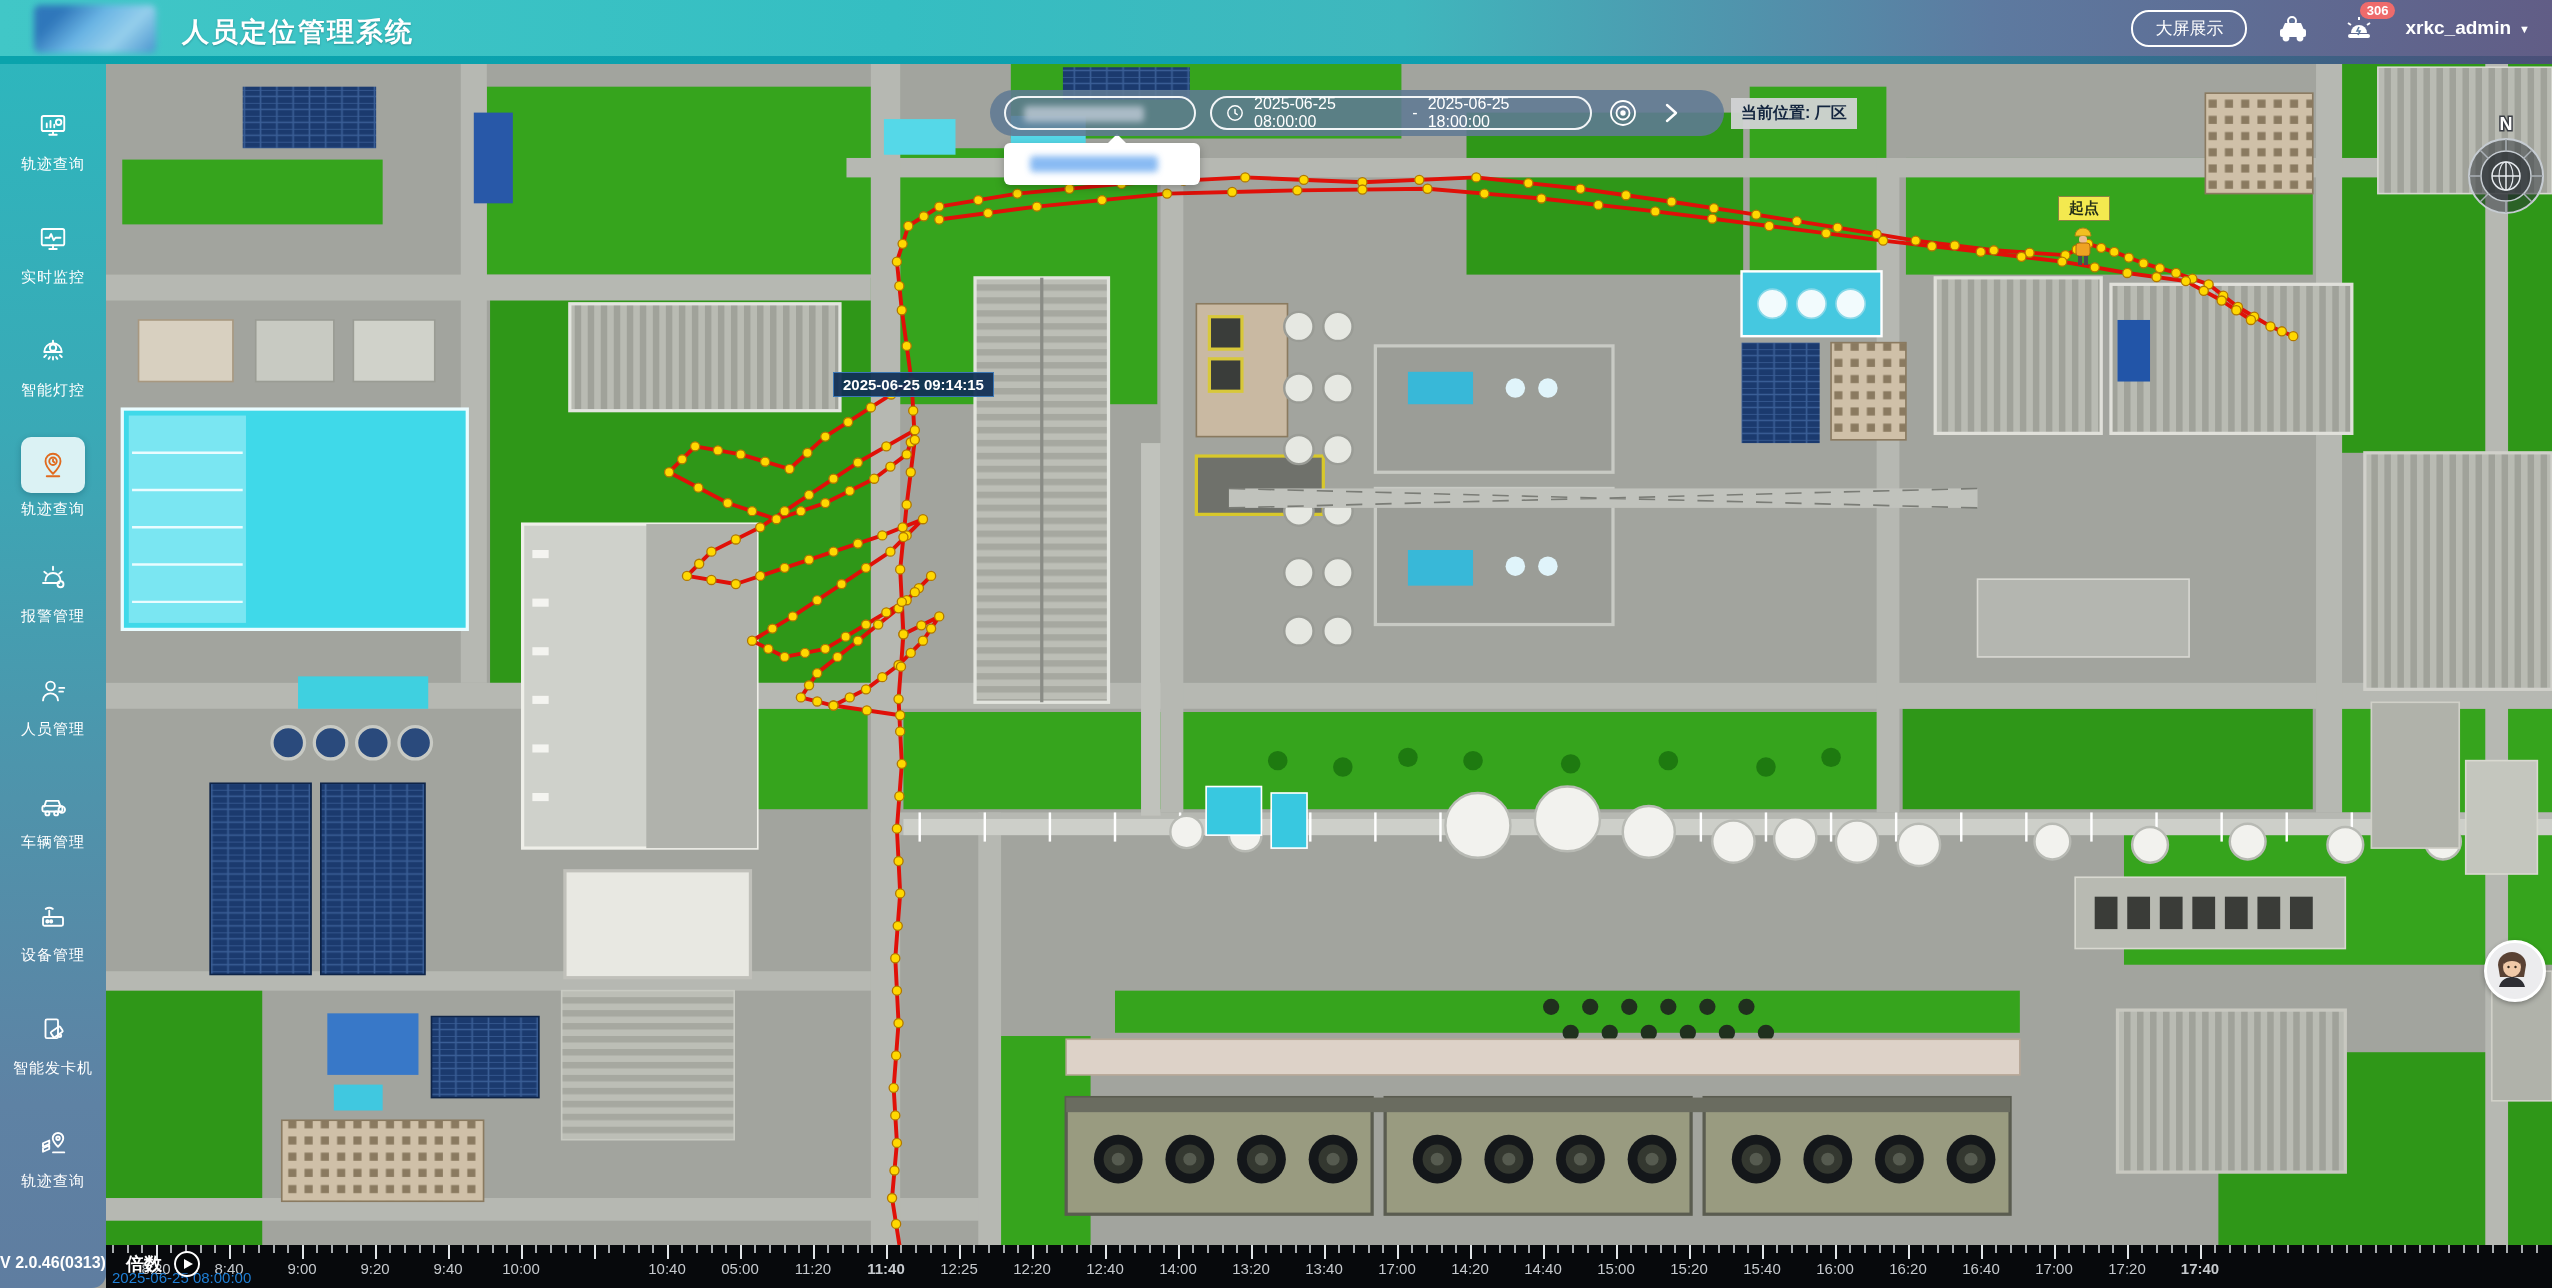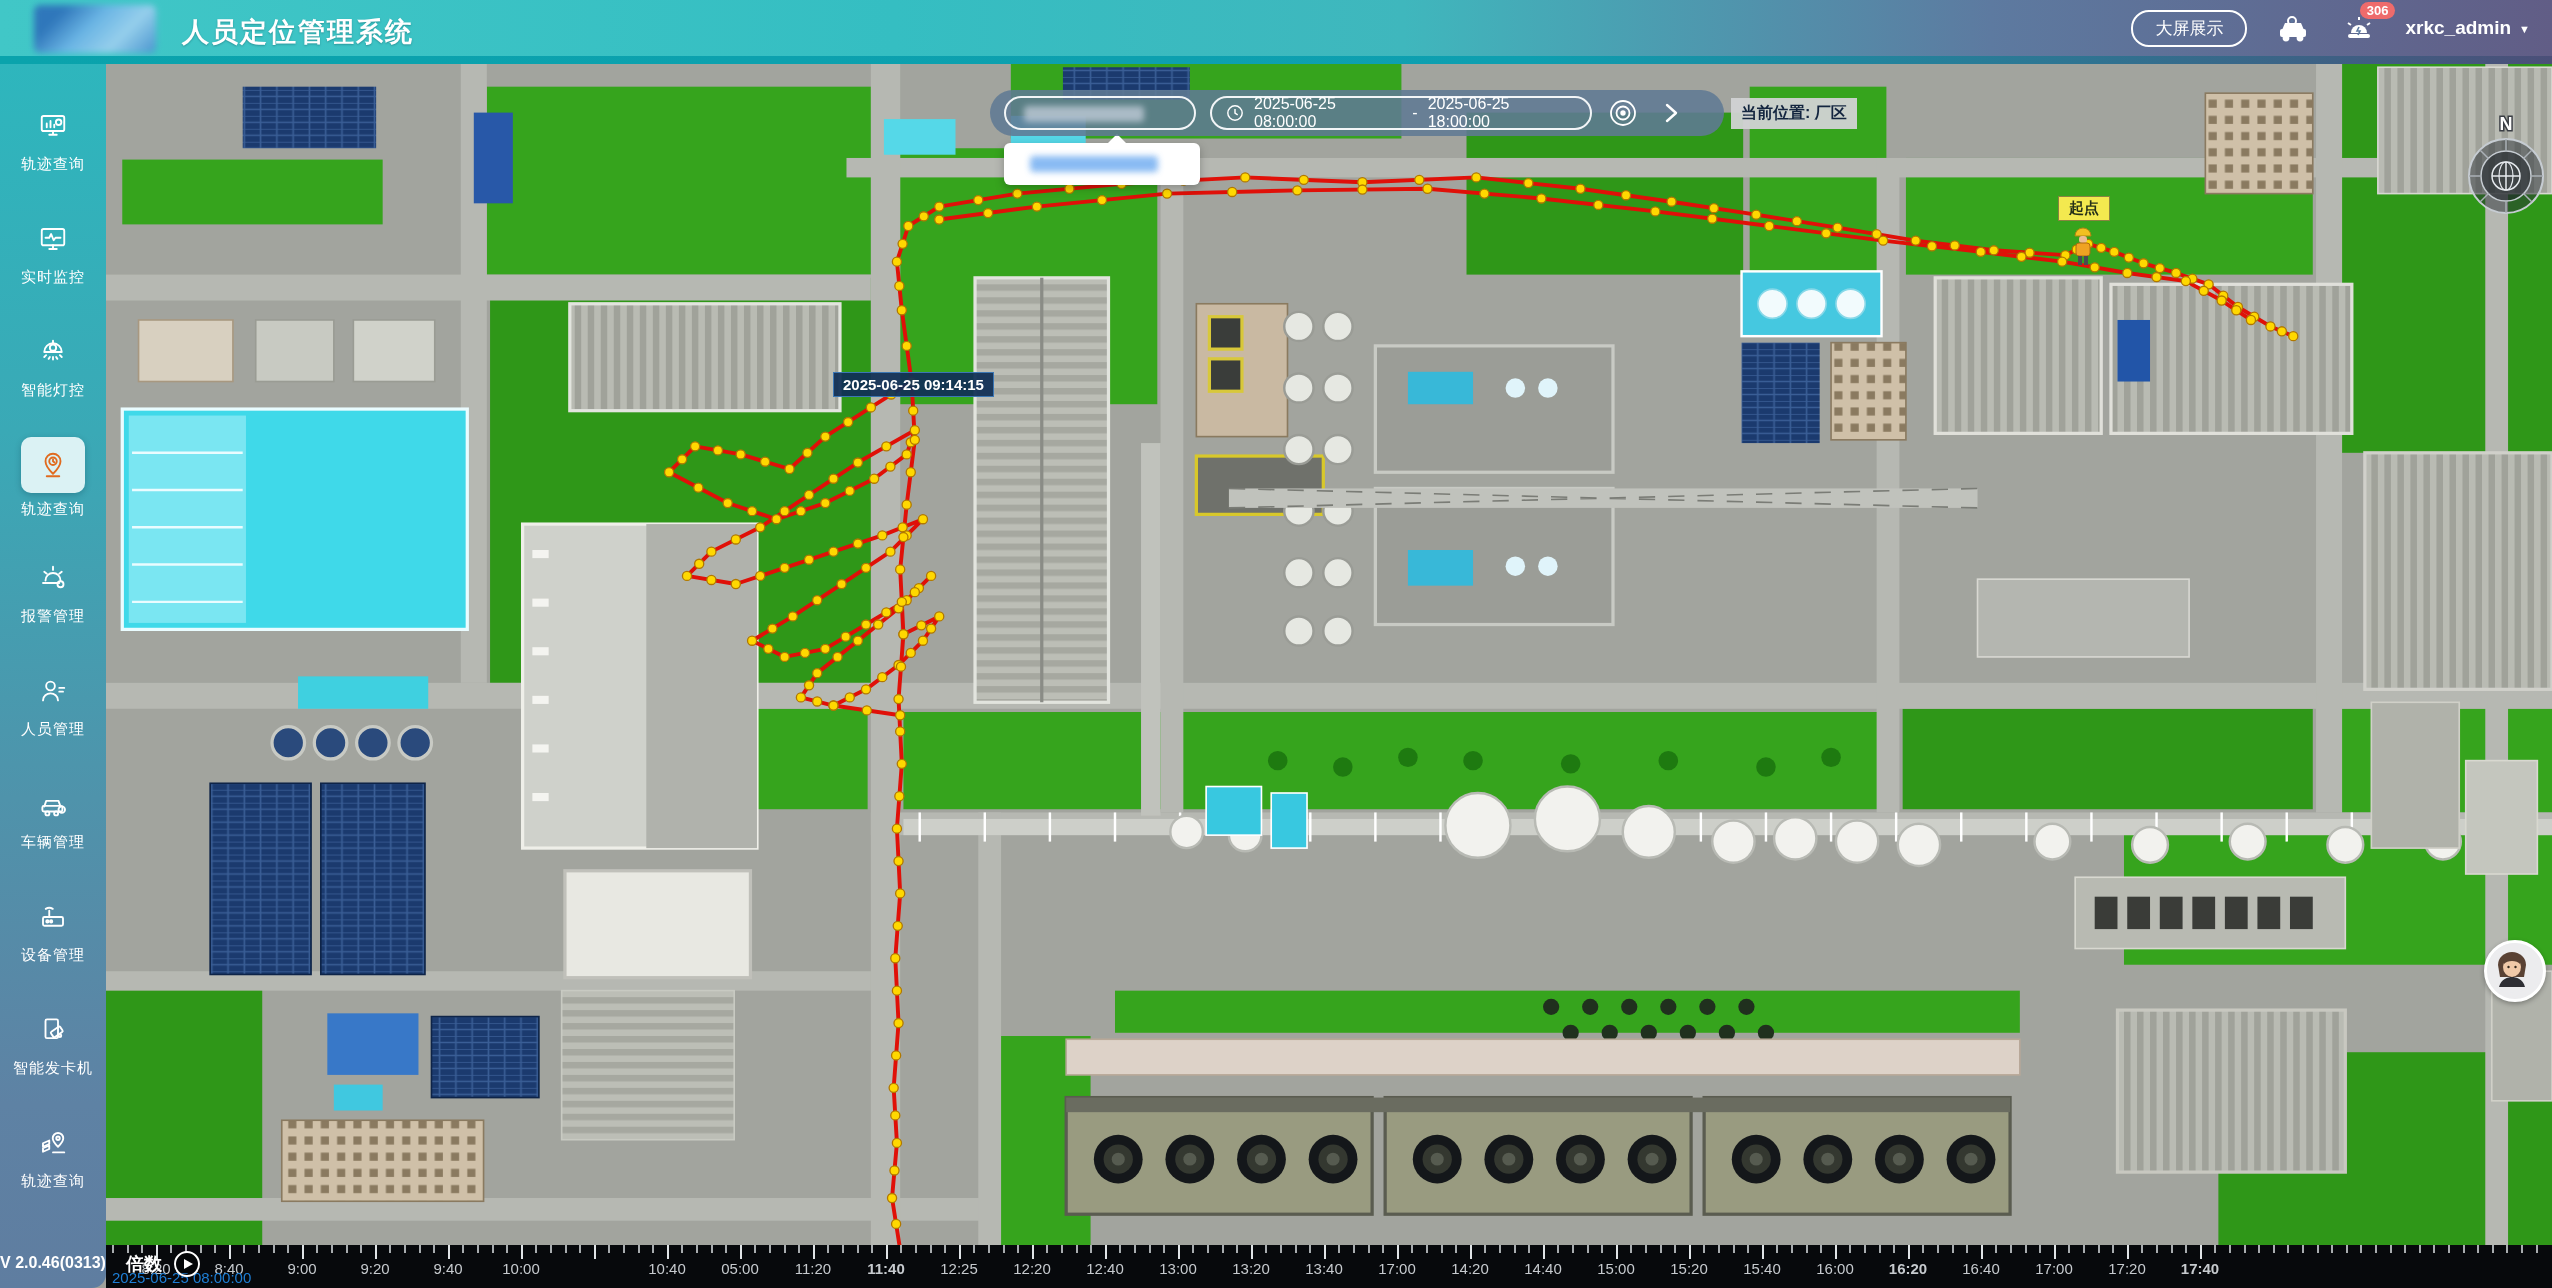--- a/index.html
+++ b/index.html
@@ -985,41 +985,41 @@
         <div class="tick-label" style="left: 707px;">11:20</div>
         <div class="tick major" style="left: 780px;"></div>
         <div class="tick-label" style="left: 780px; font-weight: bold;">11:40</div>
         <div class="tick major" style="left: 853px;"></div>
         <div class="tick-label" style="left: 853px;">12:25</div>
         <div class="tick major" style="left: 926px;"></div>
         <div class="tick-label" style="left: 926px;">12:20</div>
         <div class="tick major" style="left: 999px;"></div>
         <div class="tick-label" style="left: 999px;">12:40</div>
         <div class="tick major" style="left: 1072px;"></div>
-        <div class="tick-label" style="left: 1072px;">13:00</div>
+        <div class="tick-label" style="left: 1072px;">14:00</div>
         <div class="tick major" style="left: 1145px;"></div>
         <div class="tick-label" style="left: 1145px;">13:20</div>
         <div class="tick major" style="left: 1218px;"></div>
         <div class="tick-label" style="left: 1218px;">13:40</div>
         <div class="tick major" style="left: 1291px;"></div>
         <div class="tick-label" style="left: 1291px;">17:00</div>
         <div class="tick major" style="left: 1364px;"></div>
         <div class="tick-label" style="left: 1364px;">14:20</div>
         <div class="tick major" style="left: 1437px;"></div>
         <div class="tick-label" style="left: 1437px;">14:40</div>
         <div class="tick major" style="left: 1510px;"></div>
         <div class="tick-label" style="left: 1510px;">15:00</div>
         <div class="tick major" style="left: 1583px;"></div>
         <div class="tick-label" style="left: 1583px;">15:20</div>
         <div class="tick major" style="left: 1656px;"></div>
         <div class="tick-label" style="left: 1656px;">15:40</div>
         <div class="tick major" style="left: 1729px;"></div>
         <div class="tick-label" style="left: 1729px;">16:00</div>
         <div class="tick major" style="left: 1802px;"></div>
-        <div class="tick-label" style="left: 1802px; font-weight: bold;">16:20</div>
+        <div class="tick-label" style="left: 1802px;">16:20</div>
         <div class="tick major" style="left: 1875px;"></div>
         <div class="tick-label" style="left: 1875px;">16:40</div>
         <div class="tick major" style="left: 1948px;"></div>
         <div class="tick-label" style="left: 1948px;">17:00</div>
         <div class="tick major" style="left: 2021px;"></div>
         <div class="tick-label" style="left: 2021px;">17:20</div>
         <div class="tick major" style="left: 2094px;"></div>
         <div class="tick-label" style="left: 2094px; font-weight: bold;">17:40</div>
       </div>
     <div class="speed-label">倍数</div>

